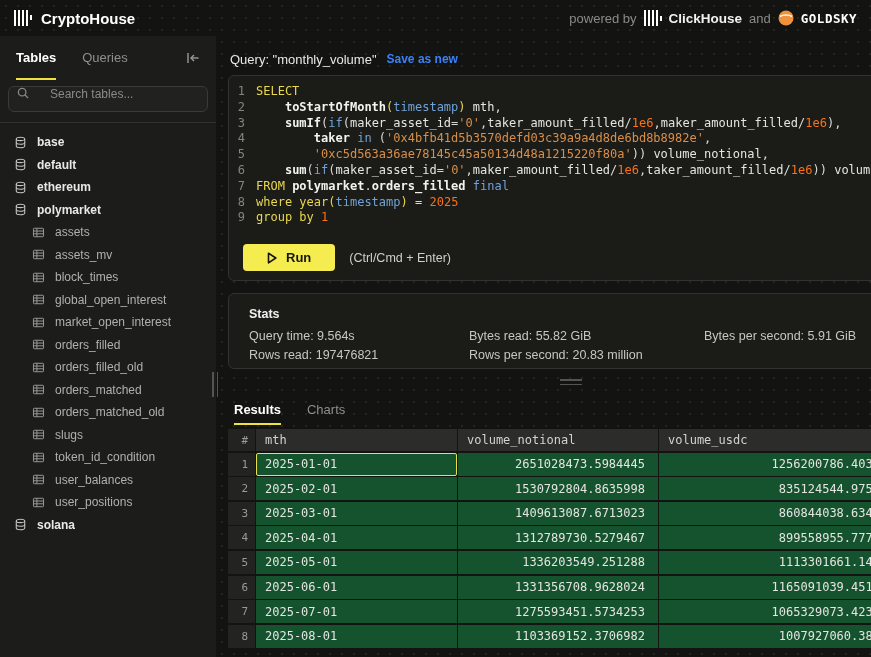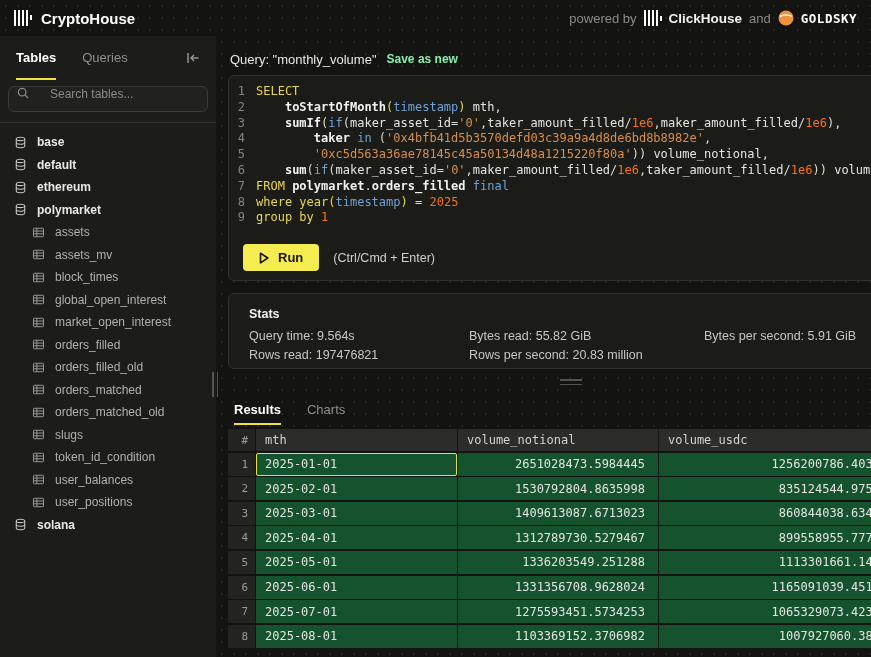--- a/index.html
+++ b/index.html
@@ -38,38 +38,38 @@
   .tree-item.database { color:#e8e8e6;text-align:right; }
   .tree-item.database .tree-label { font-weight:bold; font-size:12px; color:#e8e8e6; }
   .tree-item.table { padding-left:32px; }
   .tree-item .tree-label { font-size:12px; color:#b0b0ad; }
   .tree-icon { display:inline-flex; color:#c6c6c3; }
   .tree-item.table .tree-icon { color:#9a9a97; }
   
   .main { flex:1; padding:12px 9px 0 12px; position:relative; }
   .query-head { display:flex; align-items:center; height:22px; margin-bottom:5px; padding:0 2px; }
   .query-title { font-size:13px; color:#e8e8e6; }
-  .save-new { font-size:12px; font-weight:bold; color:#86efac; margin-left:10px; cursor:pointer; }
+  .save-new { font-size:12px; font-weight:bold; color:#3b82f6; margin-left:10px; cursor:pointer; }
   .panel { background:#1b1b18; border:1px solid #32322e; border-radius:6px; }
   
   .editor { height:206px; position:relative; padding:8px 0 0 0; }
   .code { font-family:"DejaVu Sans Mono", monospace; font-size:12px; line-height:15.8px; }
   .code-line { display:flex; white-space:pre; }
   .ln { width:26px; flex:none; text-align:right; color:#84847f; padding-right:10px; user-select:none; }
   .code-text { border-left:1px solid transparent; }
   .tk-pl { color:#d8d8d5; }
   .tk-kw { color:#e8d750; }
   .tk-atom { color:#6ea3d8; }
   .tk-str { color:#d98f4a; }
   .tk-num { color:#f97316; }
   .tk-fn { color:#f2f2ef; font-weight:bold; }
   .tk-id { color:#e4e4e1; }
   .tk-br { color:#e8d750; }
   .run-row { display:flex; align-items:center; gap:14px; margin:18px 0 0 14px; }
-  .run-btn { background:#f5ec50; color:#15150f; border:none; border-radius:4px; height:27px; padding:0 16px; font-size:13px; font-weight:bold; display:flex; align-items:center; gap:9px; cursor:pointer; font-family:"Liberation Sans", sans-serif; }
+  .run-btn { background:#f5ec50; color:#15150f; border:none; border-radius:4px; height:27px; padding:0 24px; font-size:13px; font-weight:bold; display:flex; align-items:center; gap:9px; cursor:pointer; font-family:"Liberation Sans", sans-serif; }
   .run-shortcut { font-size:12.5px; color:#cfcfcc; }
   
   .stats { margin-top:12px; height:76px; padding:13px 20px; }
   .stats-title { font-size:12.5px; font-weight:bold; color:#f0f0ee; margin-bottom:8px; }
   .stats-grid { display:grid; grid-template-columns:220px 235px auto; row-gap:5px; font-size:12.5px; color:#c6c6c3; }
   
   .h-handle { height:26px; display:flex; flex-direction:column; align-items:center; justify-content:center; gap:3px; }
   .h-handle i { display:block; width:22px; height:1.5px; background:#55554f; }
   .v-handle { position:absolute; left:212px; top:336px; display:flex; gap:3px; }
   .v-handle i { display:block; width:1.5px; height:25px; background:#55554f; }

